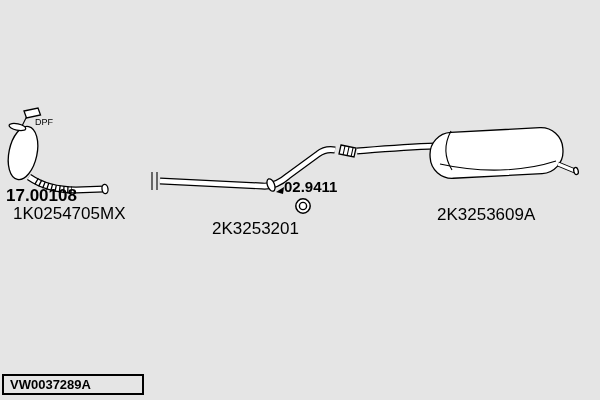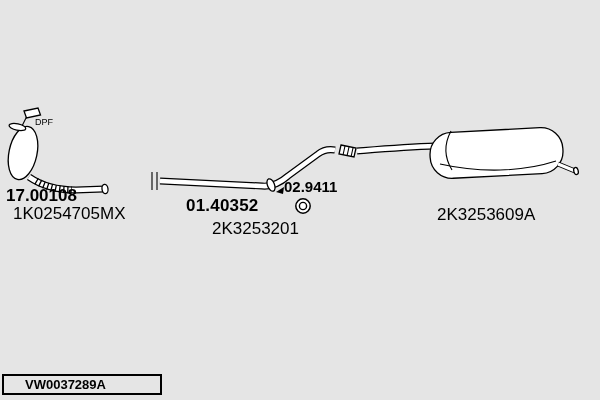--- a/index.html
+++ b/index.html
@@ -8,23 +8,23 @@
     font-family:"Liberation Sans", sans-serif;color:#000;overflow:hidden;
   }
   .diagram-svg{position:absolute;left:0;top:0;}
   .label{position:absolute;white-space:nowrap;color:#000;}
   .part-code{font-size:17px;font-weight:700;letter-spacing:0.2px;}
   .part-code-sm{font-size:17px;font-weight:700;}
   .oem{font-size:17px;font-weight:400;}
   .tiny-code{font-size:15px;font-weight:700;}
   .dpf-tag{font-size:9px;font-weight:400;}
   .footer-box{
-    position:absolute;left:2px;top:374px;width:160px;height:21px;
+    position:absolute;left:2px;top:374px;width:142px;height:21px;
     border:2px solid #000;box-sizing:border-box;
-    font-size:13px;font-weight:700;line-height:17px;padding-left:21px;
+    font-size:13px;font-weight:700;line-height:17px;padding-left:6px;
   }
   
   .tube-out{fill:none;stroke:#000;stroke-width:7;stroke-linecap:butt;}
   .tube-in{fill:none;stroke:#fff;stroke-width:4.6;stroke-linecap:butt;}
   .flex{fill:none;stroke:#000;stroke-width:7;stroke-dasharray:1.3 2.8;}
   .outline{fill:#fff;stroke:#000;stroke-width:1.3;}
   .thin{fill:none;stroke:#000;stroke-width:1.1;}
 </style>
 </head>
 <body>
@@ -72,21 +72,20 @@
       <path class="tube-in" d="M558,164 L575,171" style="stroke-width:3"></path>
       <ellipse class="outline" cx="576" cy="171" rx="2.2" ry="3.6" transform="rotate(-15 576 171)"></ellipse>
     </g>
   </svg>
 
   <div class="label dpf-tag" style="left:35px;top:117px;">DPF</div>
 
   <div class="label part-code-sm" style="left:6px;top:186px;">17.00108</div>
   <div class="label oem" style="left:13px;top:204px;">1K0254705MX</div>
 
-  <div class="label part-code" style="left:186px;top:196px;">01.40352</div>
   <div class="label oem" style="left:212px;top:219px;">2K3253201</div>
 
   <div class="label tiny-code" style="left:284px;top:178px;">02.9411</div>
 
   <div class="label oem" style="left:437px;top:205px;">2K3253609A</div>
 
   <div class="footer-box">
     <span>VW0037289A</span>
   </div>
 

